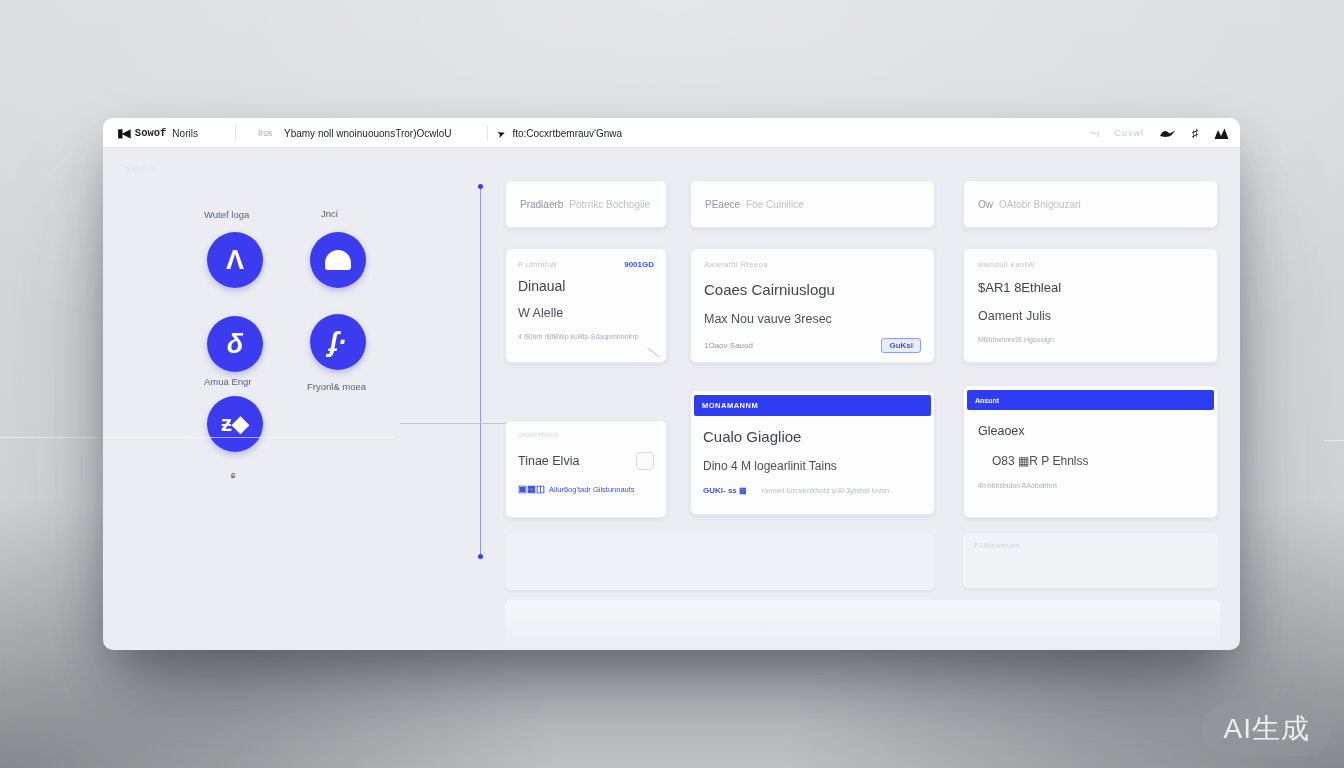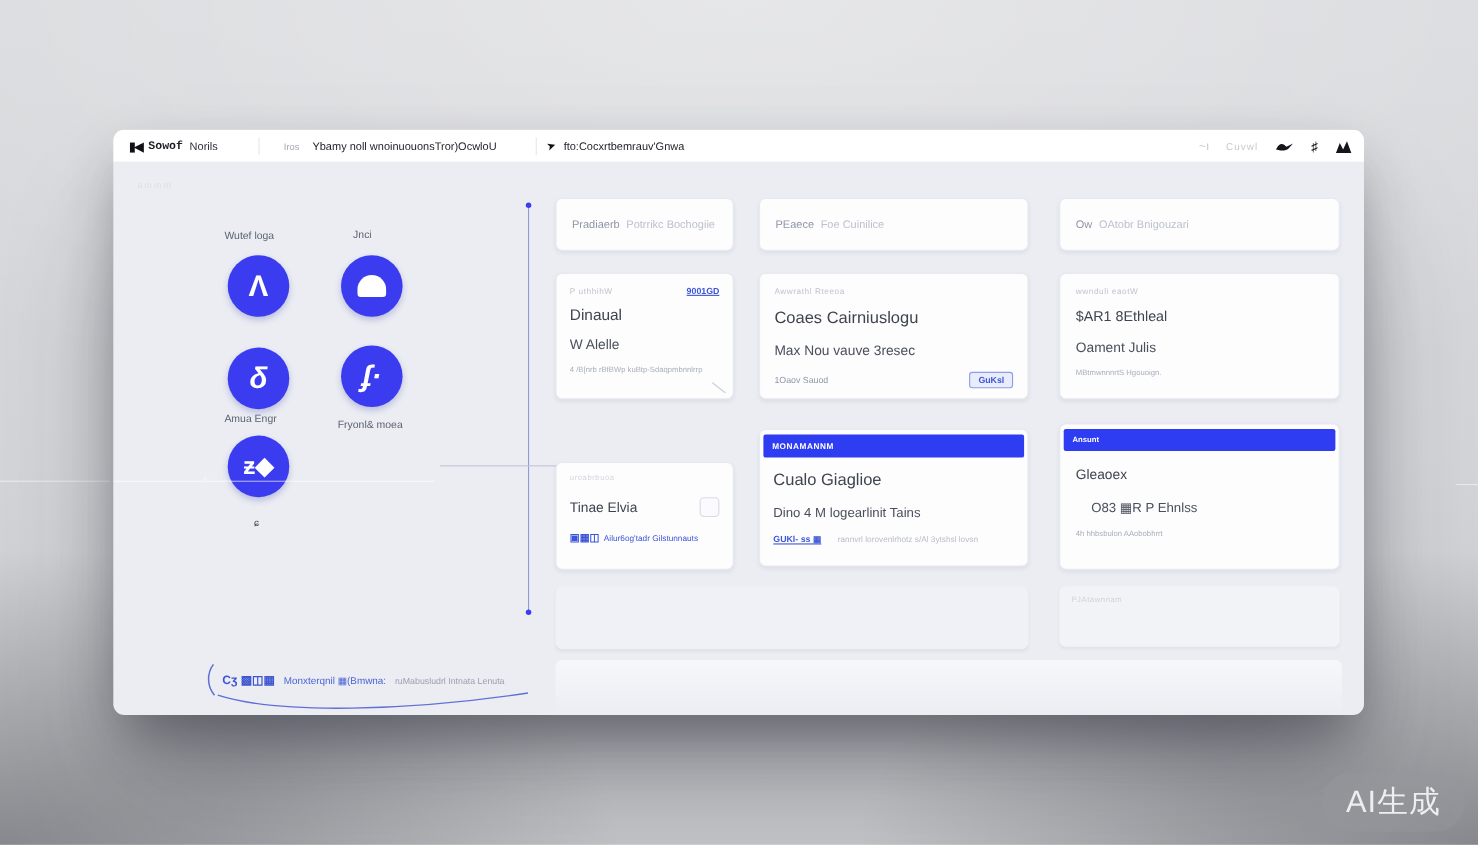--- a/index.html
+++ b/index.html
@@ -69,21 +69,21 @@
     border:1px solid #e9eaef; box-shadow:0 2px 4px rgba(33,37,66,.07);
   }
   .hdr-card { height:48px; display:flex; align-items:center; padding:0 14px; gap:6px; }
   .hdr-strong { font-size:10px; color:#8e95a6; }
   .hdr-muted  { font-size:10px; color:#bcc1cd; }
 
   .eyebrow { font-size:7.5px; color:#c0c4cf; letter-spacing:.5px; }
   .card-title { color:#3f4450; }
   .card-sub   { color:#4a4f5c; }
   .footnote { font-size:7px; color:#a9aebc; }
-  .blue-link { font-size:8px; font-weight:bold; color:#3c55d8;text-decoration:underline; }
+  .blue-link { font-size:8px; font-weight:bold; color:#3c55d8; }
 
   .publish-card { left:402px; top:130px; width:162px; height:115px; padding:11px 12px; }
   .pub-top { display:flex; justify-content:space-between; align-items:baseline; }
   .publish-card .card-title { font-size:14px; margin-top:9px; }
   .publish-card .card-sub { font-size:12.5px; margin-top:12px; }
   .publish-card .footnote { margin-top:13px; white-space:nowrap; overflow:hidden; }
   .diag-tick { position:absolute; right:5px; bottom:9px; width:15px; height:1px; background:#c3c6d0; transform:rotate(38deg); }
 
   .commission-card { left:587px; top:130px; width:245px; height:115px; padding:11px 13px; }
   .commission-card .card-title { font-size:15px; margin-top:12px; }
@@ -291,27 +291,16 @@
     <div class="card-sub">O83 ▦R P Ehnlss</div>
     <div class="footnote">4h hhbsbulon AAobobhrrt</div>
   </div>
 
   <div class="card ghost-wide"></div>
   <div class="card ghost-col3">
     <div class="eyebrow">PJAtawnnam</div>
   </div>
   <div class="footer-panel"></div>
 
-  <div class="footer-block">
-    <svg class="footer-curve" width="300" height="52" viewBox="0 0 300 52">
-      <path d="M10 6 C4 14, 4 26, 11 34" stroke="#5f6fd6" stroke-width="1.4" fill="none"></path>
-      <path d="M14 34 C70 52, 190 48, 296 32" stroke="#5f6fd6" stroke-width="1.2" fill="none"></path>
-    </svg>
-    <div class="footer-line" style="position:relative; left:14px; top:8px;">
-      <span class="f-blue-prefix">Cʒ ▩◫▦</span>
-      <span class="f-blue-text">Monxterqnil ▦(Bmwna:</span>
-      <span class="f-muted">ruMabusludrl Intnata Lenuta</span>
-    </div>
-  </div>
 
 </div>
 
 <div class="watermark">AI生成</div>
 
 </body></html>

